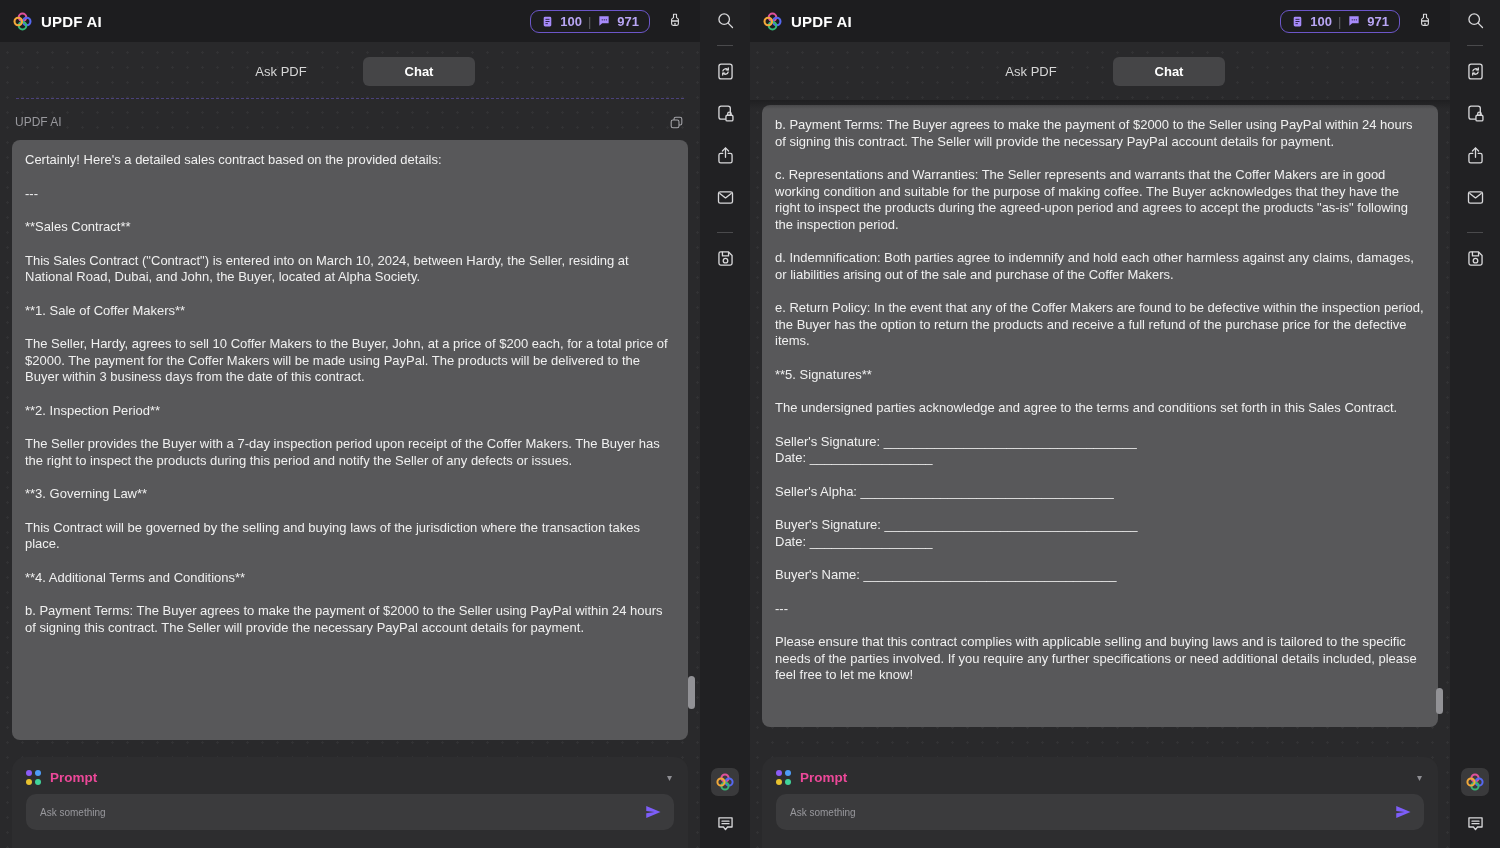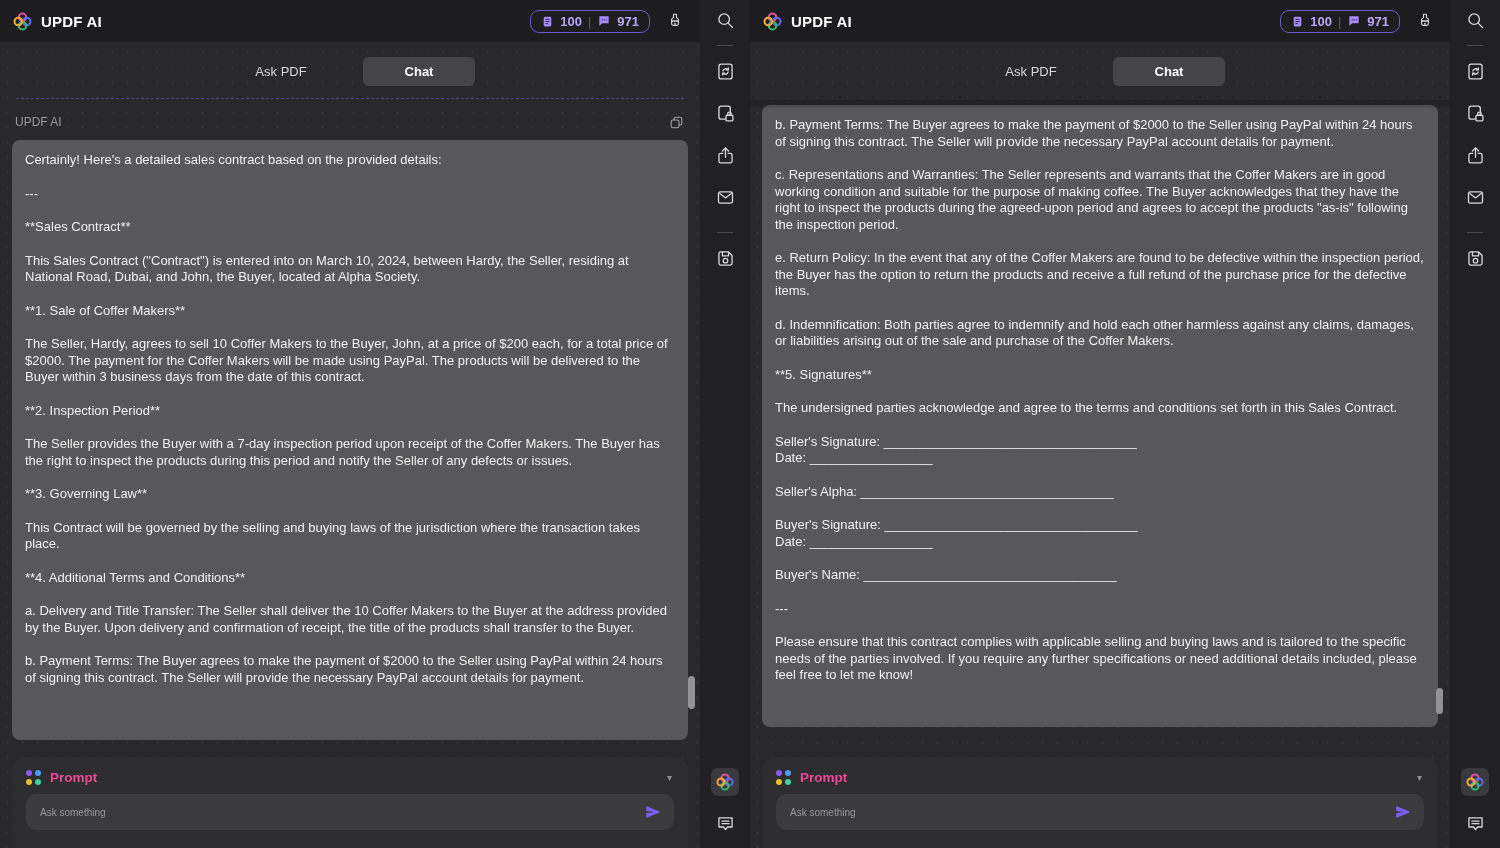--- a/index.html
+++ b/index.html
@@ -162,21 +162,20 @@
           <p class="msg-p">---</p>
           <p class="msg-p">**Sales Contract**</p>
           <p class="msg-p">This Sales Contract ("Contract") is entered into on March 10, 2024, between Hardy, the Seller, residing at National Road, Dubai, and John, the Buyer, located at Alpha Society.</p>
           <p class="msg-p">**1. Sale of Coffer Makers**</p>
           <p class="msg-p">The Seller, Hardy, agrees to sell 10 Coffer Makers to the Buyer, John, at a price of $200 each, for a total price of $2000. The payment for the Coffer Makers will be made using PayPal. The products will be delivered to the Buyer within 3 business days from the date of this contract.</p>
           <p class="msg-p">**2. Inspection Period**</p>
           <p class="msg-p">The Seller provides the Buyer with a 7-day inspection period upon receipt of the Coffer Makers. The Buyer has the right to inspect the products during this period and notify the Seller of any defects or issues.</p>
           <p class="msg-p">**3. Governing Law**</p>
           <p class="msg-p">This Contract will be governed by the selling and buying laws of the jurisdiction where the transaction takes place.</p>
           <p class="msg-p">**4. Additional Terms and Conditions**</p>
-          <p class="msg-p">a. Delivery and Title Transfer: The Seller shall deliver the 10 Coffer Makers to the Buyer at the address provided by the Buyer. Upon delivery and confirmation of receipt, the title of the products shall transfer to the Buyer.</p>
           <p class="msg-p">b. Payment Terms: The Buyer agrees to make the payment of $2000 to the Seller using PayPal within 24 hours of signing this contract. The Seller will provide the necessary PayPal account details for payment.</p>
         </div>
       </div>
 
       <div class="prompt-box">
         <div class="prompt-head">
           <span class="dots4">
             <span style="background:#8b5cf6;"></span>
               <span style="background:#4f9cf7;"></span>
             <span style="background:#e7c12f;"></span>
@@ -327,22 +326,22 @@
 
       <div class="tab-row">
         <div class="tab">Ask PDF</div>
         <div class="tab active">Chat</div>
       </div>
 
       <div class="content">
         <div class="bubble bubble-right">
           <p class="msg-p">b. Payment Terms: The Buyer agrees to make the payment of $2000 to the Seller using PayPal within 24 hours of signing this contract. The Seller will provide the necessary PayPal account details for payment.</p>
           <p class="msg-p">c. Representations and Warranties: The Seller represents and warrants that the Coffer Makers are in good working condition and suitable for the purpose of making coffee. The Buyer acknowledges that they have the right to inspect the products during the agreed-upon period and agrees to accept the products "as-is" following the inspection period.</p>
+          <p class="msg-p">d. Indemnification: Both parties agree to indemnify and hold each other harmless against any claims, damages, or liabilities arising out of the sale and purchase of the Coffer Makers.</p>
           <p class="msg-p">e. Return Policy: In the event that any of the Coffer Makers are found to be defective within the inspection period, the Buyer has the option to return the products and receive a full refund of the purchase price for the defective items.</p>
-          <p class="msg-p">d. Indemnification: Both parties agree to indemnify and hold each other harmless against any claims, damages, or liabilities arising out of the sale and purchase of the Coffer Makers.</p>
           <p class="msg-p">**5. Signatures**</p>
           <p class="msg-p">The undersigned parties acknowledge and agree to the terms and conditions set forth in this Sales Contract.</p>
           <p class="msg-p">Seller's Signature: ___________________________________
 Date: _________________</p>
           <p class="msg-p">Seller's Alpha: ___________________________________</p>
           <p class="msg-p">Buyer's Signature: ___________________________________
 Date: _________________</p>
           <p class="msg-p">Buyer's Name: ___________________________________</p>
           <p class="msg-p">---</p>
           <p class="msg-p">Please ensure that this contract complies with applicable selling and buying laws and is tailored to the specific needs of the parties involved. If you require any further specifications or need additional details included, please feel free to let me know!</p>

